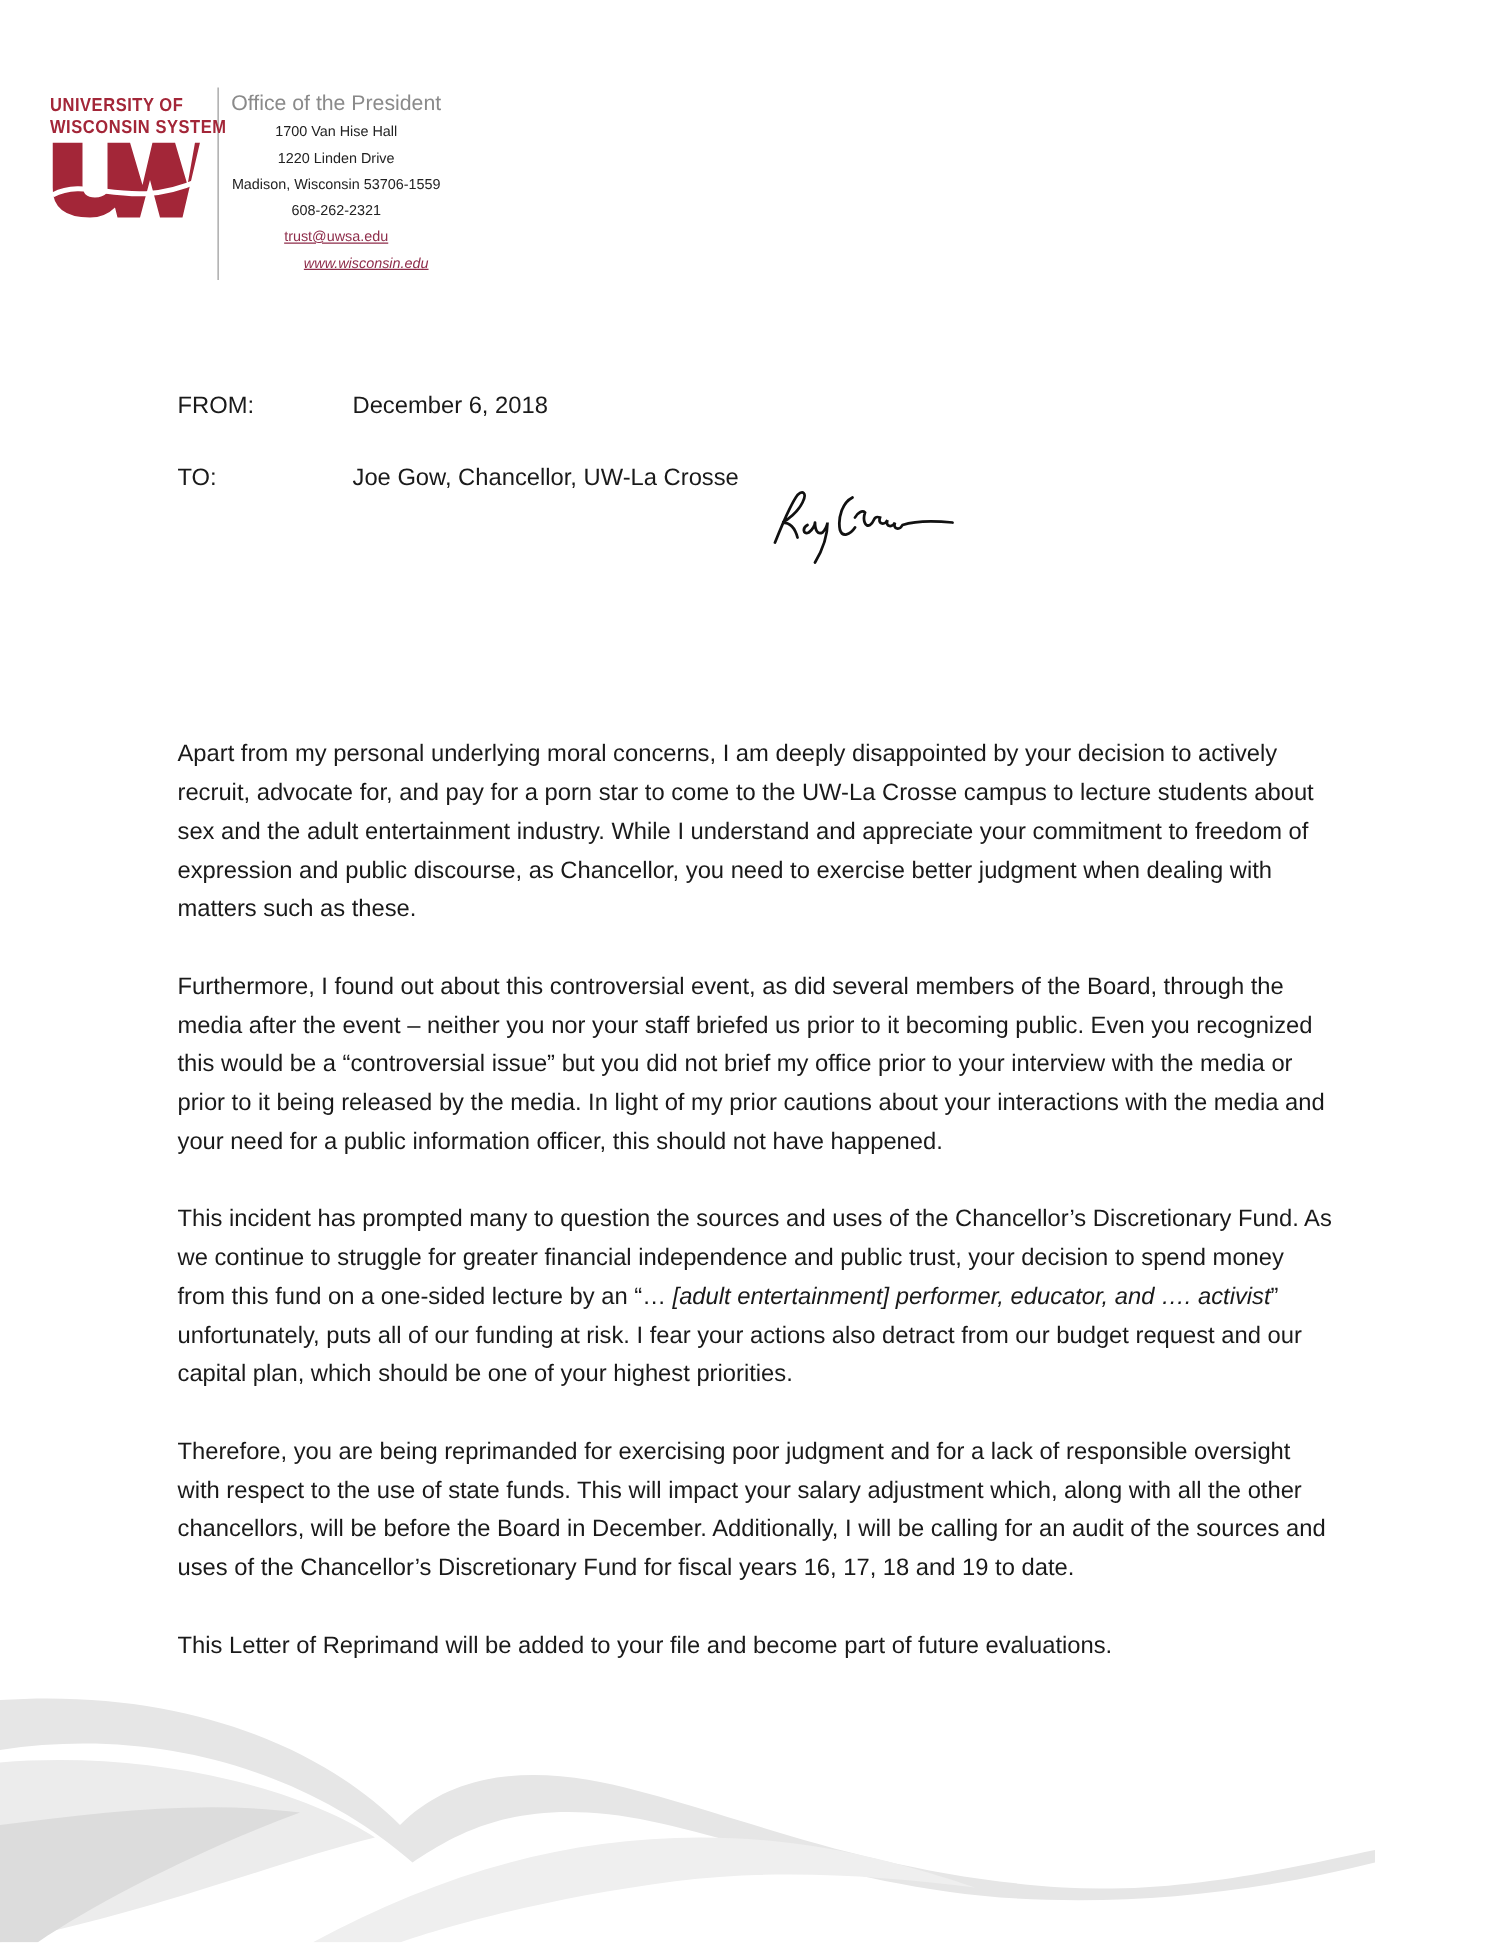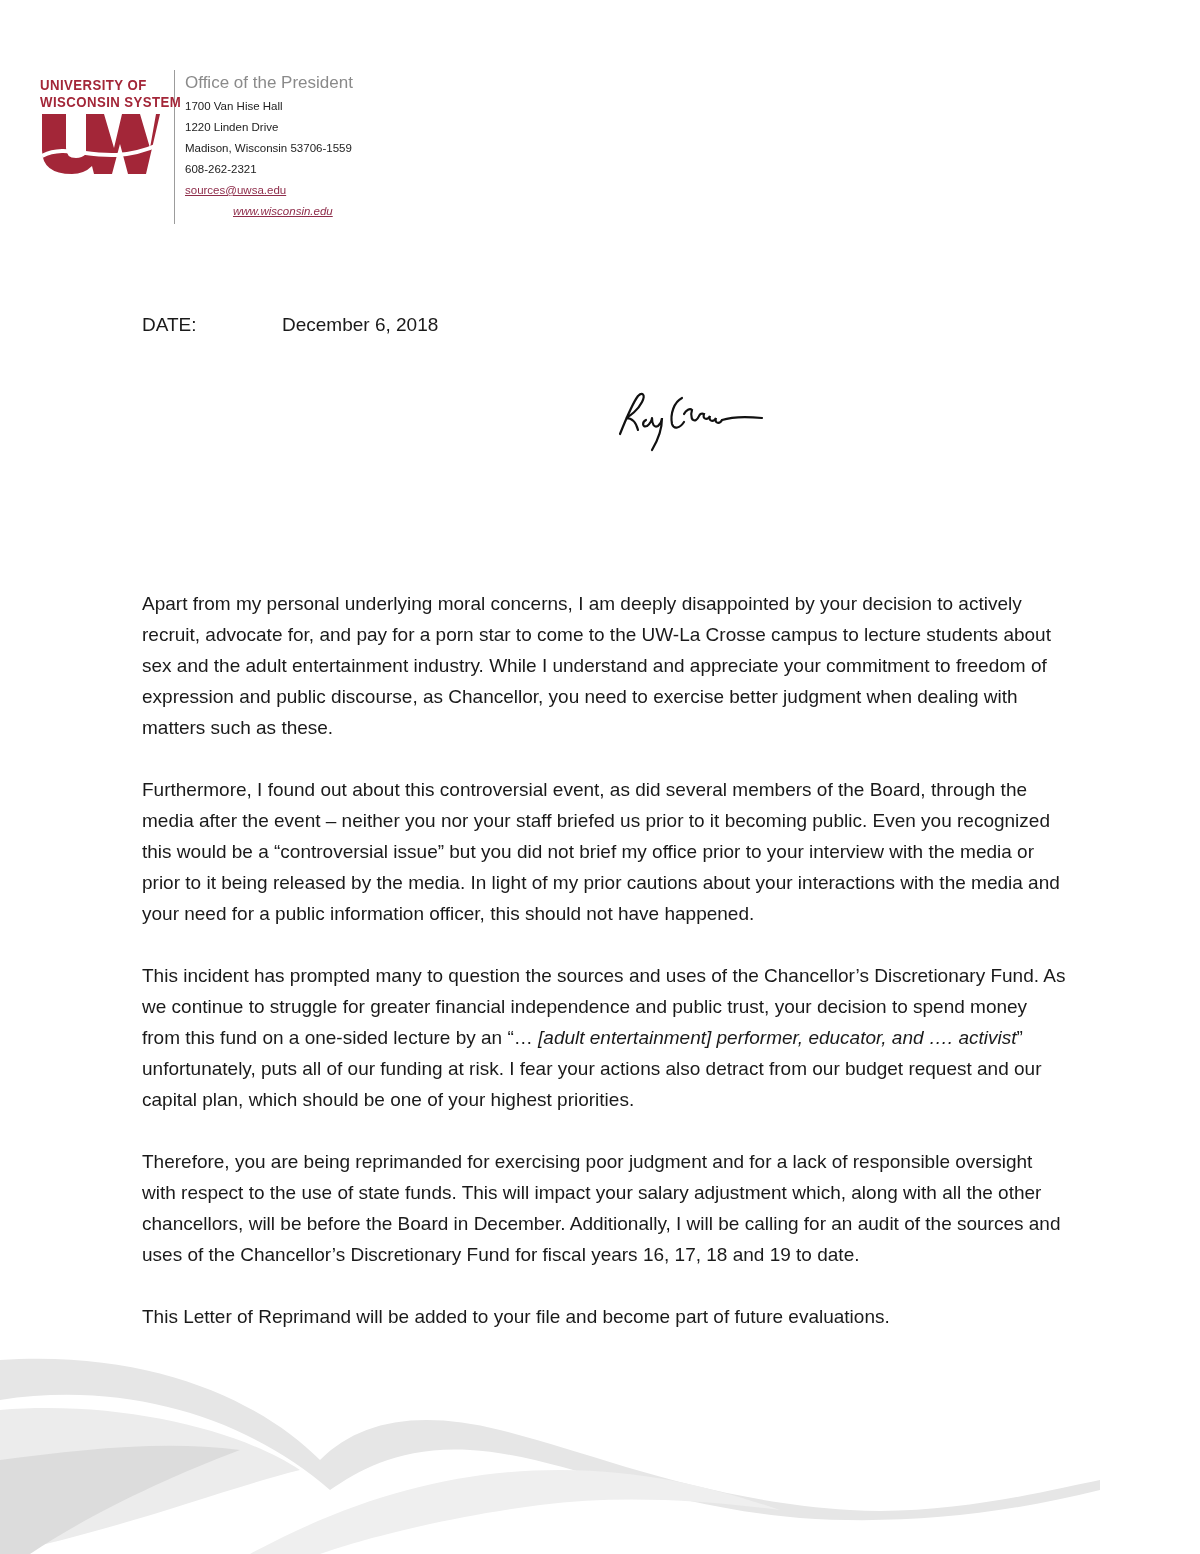--- a/index.html
+++ b/index.html
@@ -11,21 +11,21 @@
     .wave { position: absolute; left: 0; top: 1340px; width: 1200px; height: 214px; z-index: 0; }
     .letterhead { position: absolute; left: 40px; top: 70px; z-index: 1; display: flex; }
     .logo { width: 122px; height: 120px; position: relative; }
     .logo-text {
       color: #a32638; font-family: "Liberation Sans", sans-serif; font-weight: bold;
       font-size: 15px; line-height: 17px; letter-spacing: 0.5px; transform: scaleX(0.88);
       transform-origin: left top; white-space: nowrap; margin-top: 6px;
     }
     .logo svg { position: absolute; left: 2px; top: 44px; }
     .divider { width: 1px; background: #9c9c9c; height: 154px; margin-left: 12px; margin-right: 10px; }
-    .office { font-size: 11.5px; color: #222; line-height: 21px; }
+    .office { font-size: 11.5px; color: #222; line-height: 21px; text-align: center; }
     .office .office-title { font-size: 17px; color: #8a8a8a; line-height: 22px; margin-top: 2px; margin-bottom: 2px; }
     .office a { color: #8e2c4a; text-decoration: underline; }
     .office a.web { font-style: italic; margin-left: 48px; }
 
     .memo { position: absolute; left: 142px; top: 314px; z-index: 1; font-size: 19px; }
     .memo-row { display: flex; height: 57.5px; align-items: flex-start; }
     .memo-label { width: 140px; }
     .signature { position: absolute; left: 470px; top: 70px; }
 
     .body-text {
@@ -56,29 +56,33 @@
       <path d="M0,42 C30,26 60,56 118,30" stroke="#ffffff" stroke-width="4" fill="none"></path>
     </svg>
   </div>
   <div class="divider"></div>
   <div class="office">
     <div class="office-title">Office of the President</div>
     <div>1700 Van Hise Hall</div>
     <div>1220 Linden Drive</div>
     <div>Madison, Wisconsin 53706-1559</div>
     <div>608-262-2321</div>
-    <div><a>sources@uwsa.edu</a></div>
+    <div><a>trust@uwsa.edu</a></div>
     <div><a class="web">www.wisconsin.edu</a></div>
   </div>
 </div>
 
 <div class="memo">
   <div class="memo-row">
-    <span class="memo-label">DATE:</span>
+    <span class="memo-label">FROM:</span>
     <span>December 6, 2018</span>
+  </div>
+  <div class="memo-row">
+    <span class="memo-label">TO:</span>
+    <span>Joe Gow, Chancellor, UW-La Crosse</span>
   </div>
   <svg class="signature" width="170" height="75" viewBox="0 0 170 75">
     <path d="M8,50 C14,35 20,20 26,12 C30,8 34,10 30,18 C26,26 18,32 14,34 C20,34 24,38 26,46 M34,36 C30,38 30,44 35,42 C38,40 40,36 40,34 M40,34 C40,40 42,44 46,42 C48,40 50,36 50,34 C50,44 46,56 40,66 M70,14 C62,18 58,30 60,40 C62,46 68,44 72,38 M72,30 C74,26 78,24 80,26 C78,32 80,38 84,36 C88,34 86,28 92,30 C90,36 96,36 98,32 C96,38 102,38 104,34 C102,40 108,40 110,36 C116,34 130,32 150,34" stroke="#111" stroke-width="2.2" fill="none" stroke-linecap="round"></path>
   </svg>
 </div>
 
 <div class="body-text">
   <p>Apart from my personal underlying moral concerns, I am deeply disappointed by your decision to actively recruit, advocate for, and pay for a porn star to come to the UW-La Crosse campus to lecture students about sex and the adult entertainment industry.  While I understand and appreciate your commitment to freedom of expression and public discourse, as Chancellor, you need to exercise better judgment when dealing with matters such as these.</p>
   <p>Furthermore, I found out about this controversial event, as did several members of the Board, through the media after the event – neither you nor your staff briefed us prior to it becoming public.  Even you recognized this would be a “controversial issue” but you did not brief my office prior to your interview with the media or prior to it being released by the media.  In light of my prior cautions about your interactions with the media and your need for a public information officer, this should not have happened.</p>
   <p><span>This incident has prompted many to question the sources and uses of the Chancellor’s Discretionary Fund.  As we continue to struggle for greater financial independence and public trust, your decision to spend money from this fund on a one-sided lecture by an “… </span><em>[adult entertainment] performer, educator, and …. activist</em><span>” unfortunately, puts all of our funding at risk.  I fear your actions also detract from our budget request and our capital plan, which should be one of your highest priorities.</span></p>

